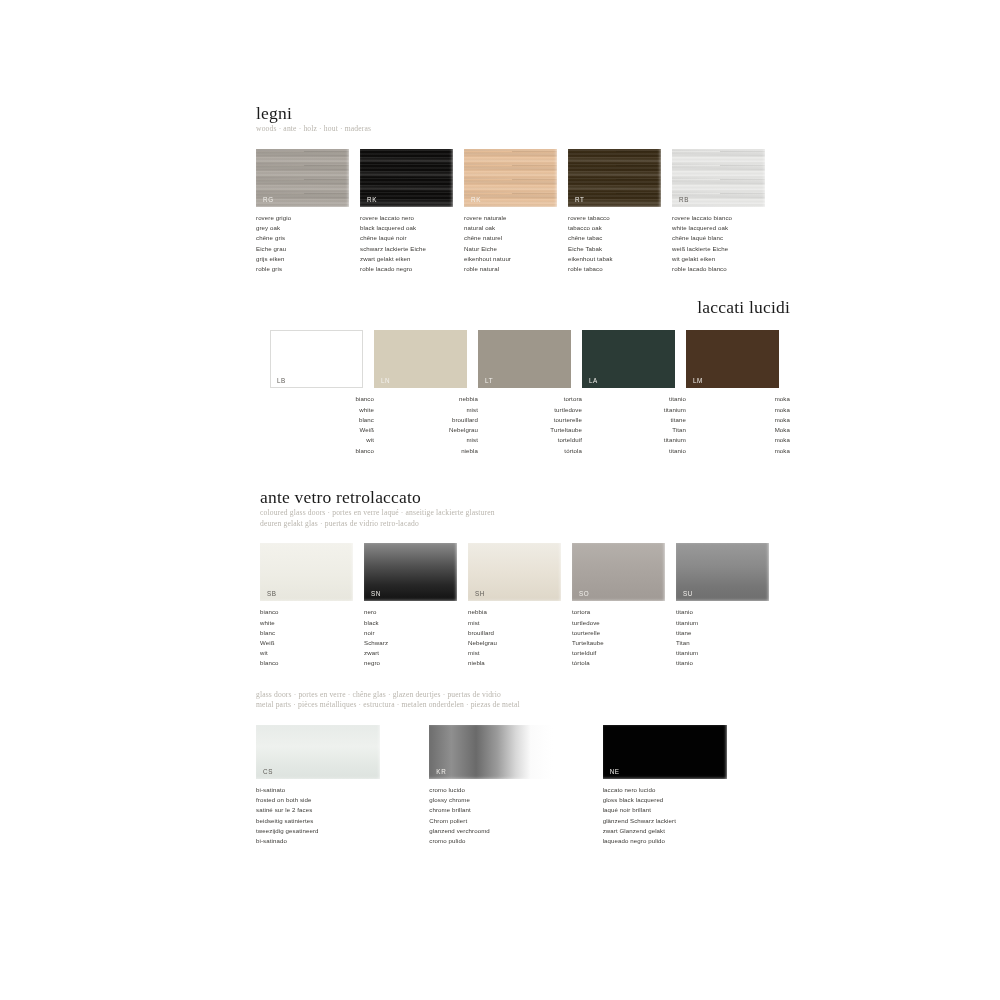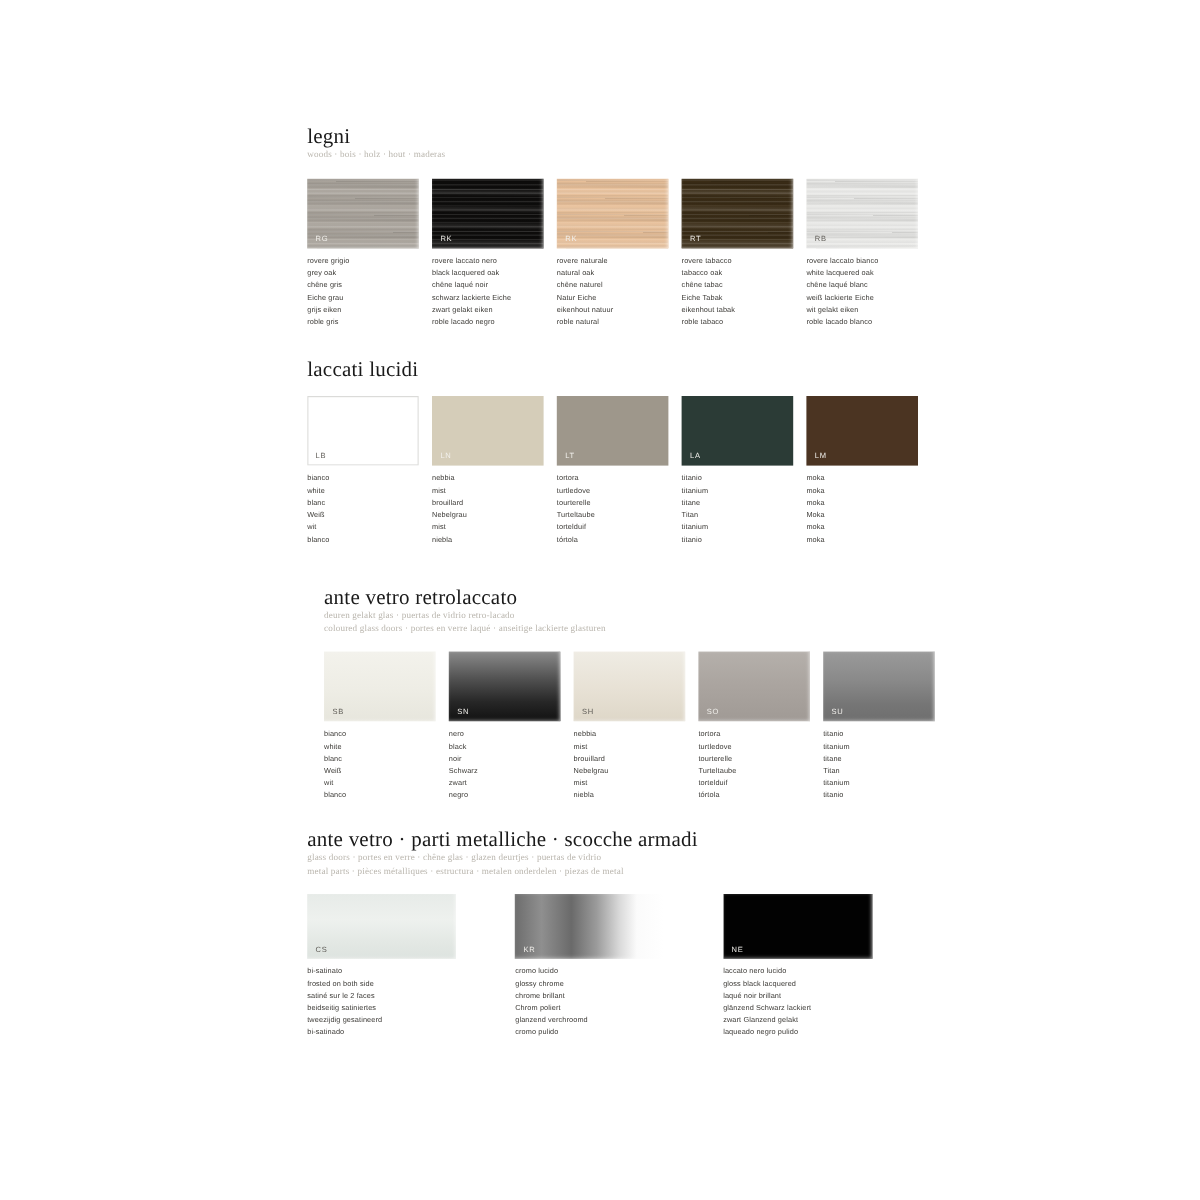--- a/index.html
+++ b/index.html
@@ -136,21 +136,21 @@
   
 </style>
 </head>
 <body>
 
 <div id="page">
   <div id="content">
       <div class="section" style="position: absolute; left: 0px; top: 0px; width: 520px;">
         <h2 class="section-title">legni</h2>
         <div>
-          <p class="section-subtitle">woods · bois · holz · hout · maderas</p>
+          <p class="section-subtitle">woods · ante · holz · hout · maderas</p>
         </div>
         <div class="swatch-row">
           <div class="swatch-cell" style="width: 104px;">
             <div class="swatch-box" style="width: 93px; height: 58px; background-color: rgb(169, 163, 155);">
               <span class="wood-grain"></span>
               <span class="wood-grain-2"></span>
               <span class="edge-hi"></span>
               <span class="swatch-code code-light">RG</span>
             </div>
             <div class="swatch-caption">
@@ -221,21 +221,21 @@
               <div>rovere laccato bianco</div>
               <div>white lacquered oak</div>
               <div>chêne laqué blanc</div>
               <div>weiß lackierte Eiche</div>
               <div>wit gelakt eiken</div>
               <div>roble lacado blanco</div>
             </div>
           </div>
         </div>
       </div>
-      <div class="section" style="position: absolute; left: 0px; top: 194px; width: 520px;">
+      <div class="section" style="position: absolute; left: 14px; top: 194px; width: 520px; text-align: right;">
         <h2 class="section-title">laccati lucidi</h2>
         <div class="swatch-row">
           <div class="swatch-cell" style="width: 104px;">
             <div class="swatch-box" style="width: 93px; height: 58px; background-color: rgb(255, 255, 255);">
               <span class="hairline"></span>
               <span class="swatch-code code-dark">LB</span>
             </div>
             <div class="swatch-caption">
               <div>bianco</div>
               <div>white</div>
@@ -292,25 +292,25 @@
               <div>moka</div>
               <div>moka</div>
               <div>moka</div>
               <div>Moka</div>
               <div>moka</div>
               <div>moka</div>
             </div>
           </div>
         </div>
       </div>
-      <div class="section" style="position: absolute; left: 14px; top: 384px; width: 520px;">
+      <div class="section" style="position: absolute; left: 4px; top: 384px; width: 520px;">
         <h2 class="section-title">ante vetro retrolaccato</h2>
         <div>
+          <p class="section-subtitle">coloured glass doors · portes en verre laqué · anseitige lackierte glasturen</p>
           <p class="section-subtitle">deuren gelakt glas · puertas de vidrio retro-lacado</p>
-          <p class="section-subtitle">coloured glass doors · portes en verre laqué · anseitige lackierte glasturen</p>
         </div>
         <div class="swatch-row">
           <div class="swatch-cell" style="width: 104px;">
             <div class="swatch-box" style="width: 93px; height: 58px; background: linear-gradient(rgb(243, 242, 236) 0%, rgb(238, 237, 229) 55%, rgb(231, 230, 221) 100%);">
               <span class="edge-hi"></span>
               <span class="swatch-code code-dark">SB</span>
             </div>
             <div class="swatch-caption">
               <div>bianco</div>
               <div>white</div>
@@ -372,21 +372,20 @@
               <div>titanium</div>
               <div>titane</div>
               <div>Titan</div>
               <div>titanium</div>
               <div>titanio</div>
             </div>
           </div>
         </div>
       </div>
       <div class="section" style="position: absolute; left: 0px; top: 586px; width: 520px;">
-        <h2 class="section-title">ante vetro · parti metalliche · scocche armadi</h2>
         <div>
           <p class="section-subtitle">glass doors · portes en verre · chêne glas · glazen deurtjes · puertas de vidrio</p>
           <p class="section-subtitle">metal parts · pièces métalliques · estructura · metalen onderdelen · piezas de metal</p>
         </div>
         <div class="swatch-row">
           <div class="swatch-cell" style="width: 184px;">
             <div class="swatch-box" style="width: 124px; height: 54px; background: linear-gradient(rgb(231, 235, 232) 0%, rgb(238, 241, 238) 40%, rgb(227, 232, 228) 75%, rgb(221, 227, 223) 100%);">
               <span class="edge-hi"></span>
               <span class="swatch-code code-dark">CS</span>
             </div>

